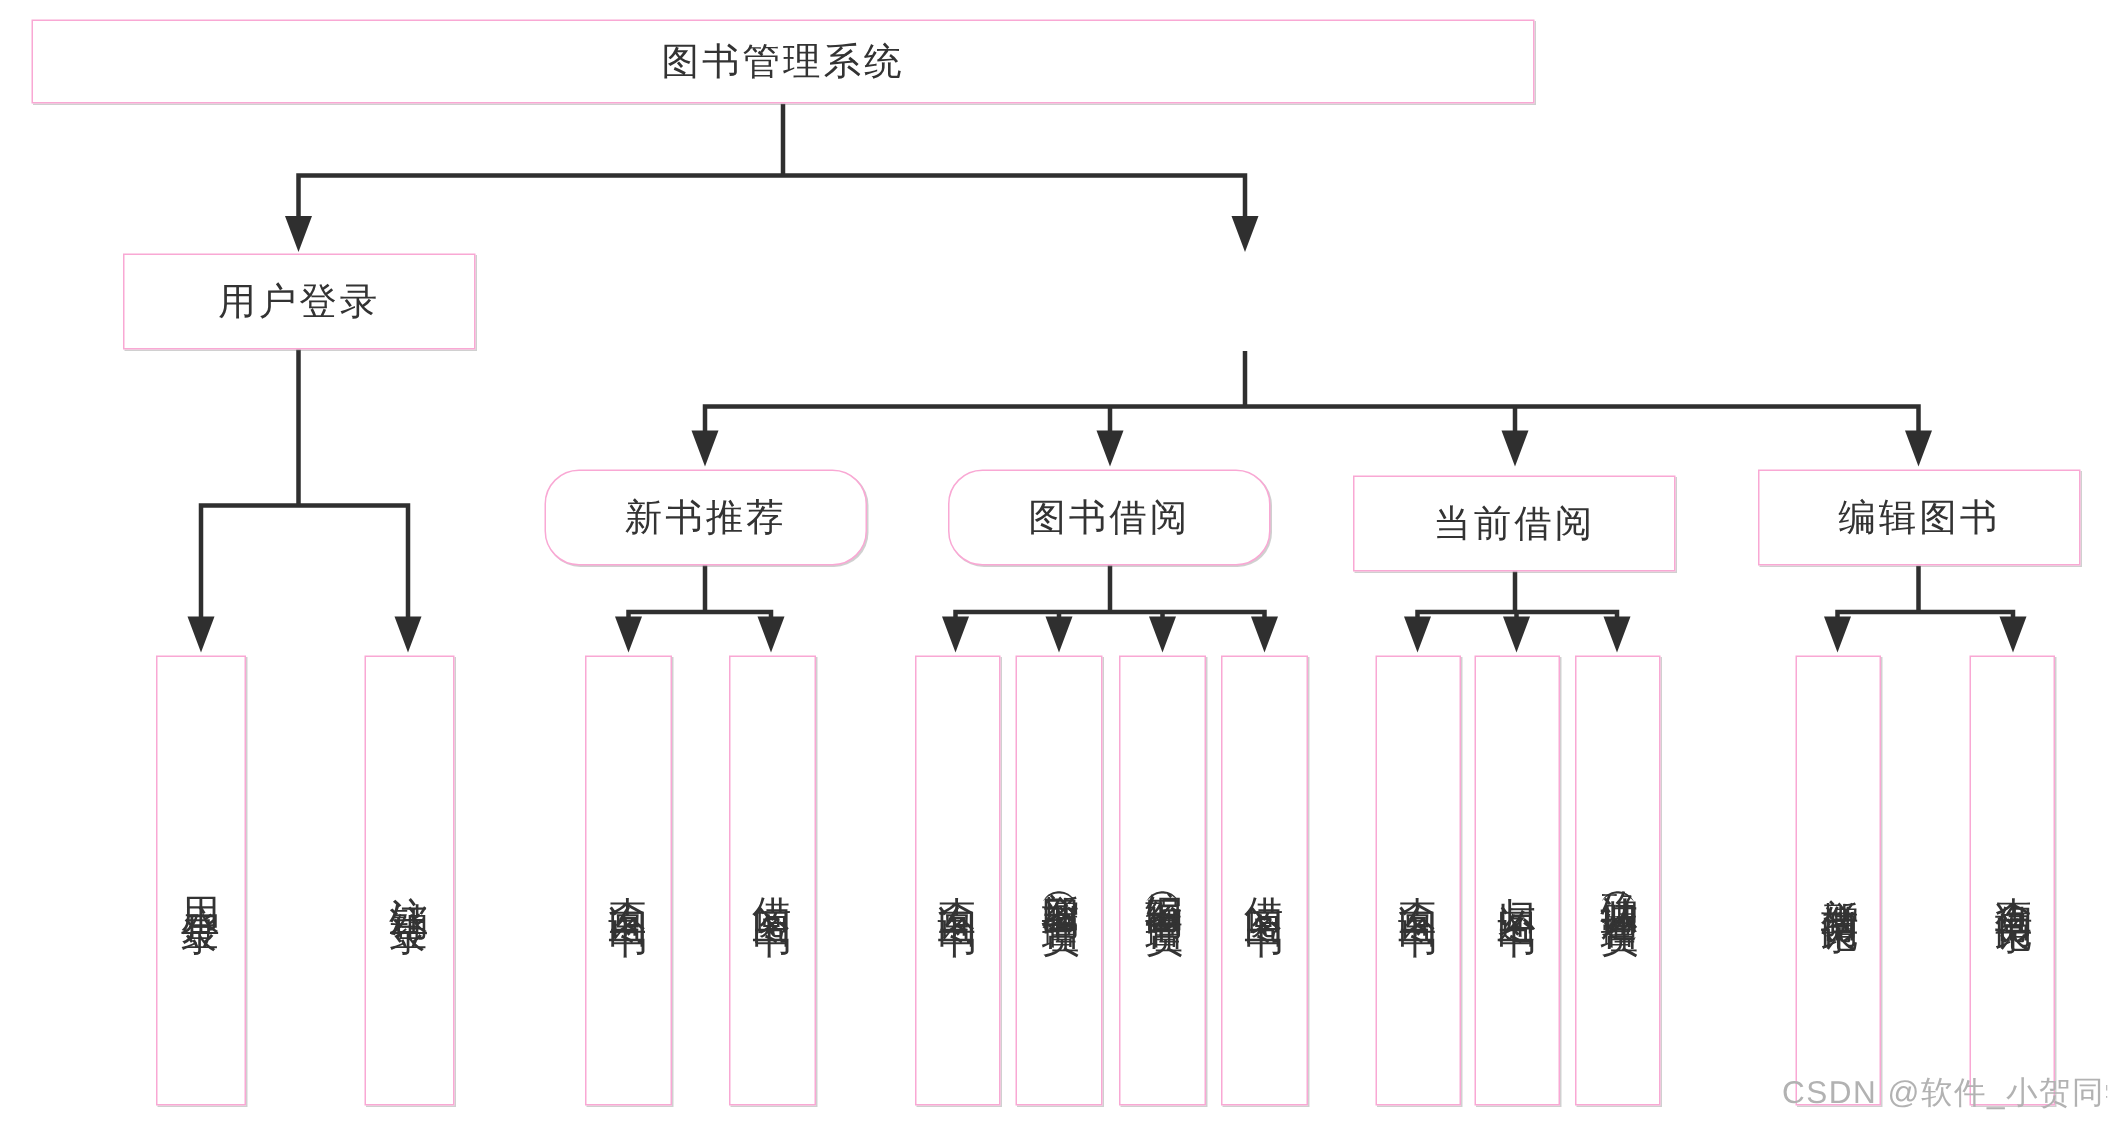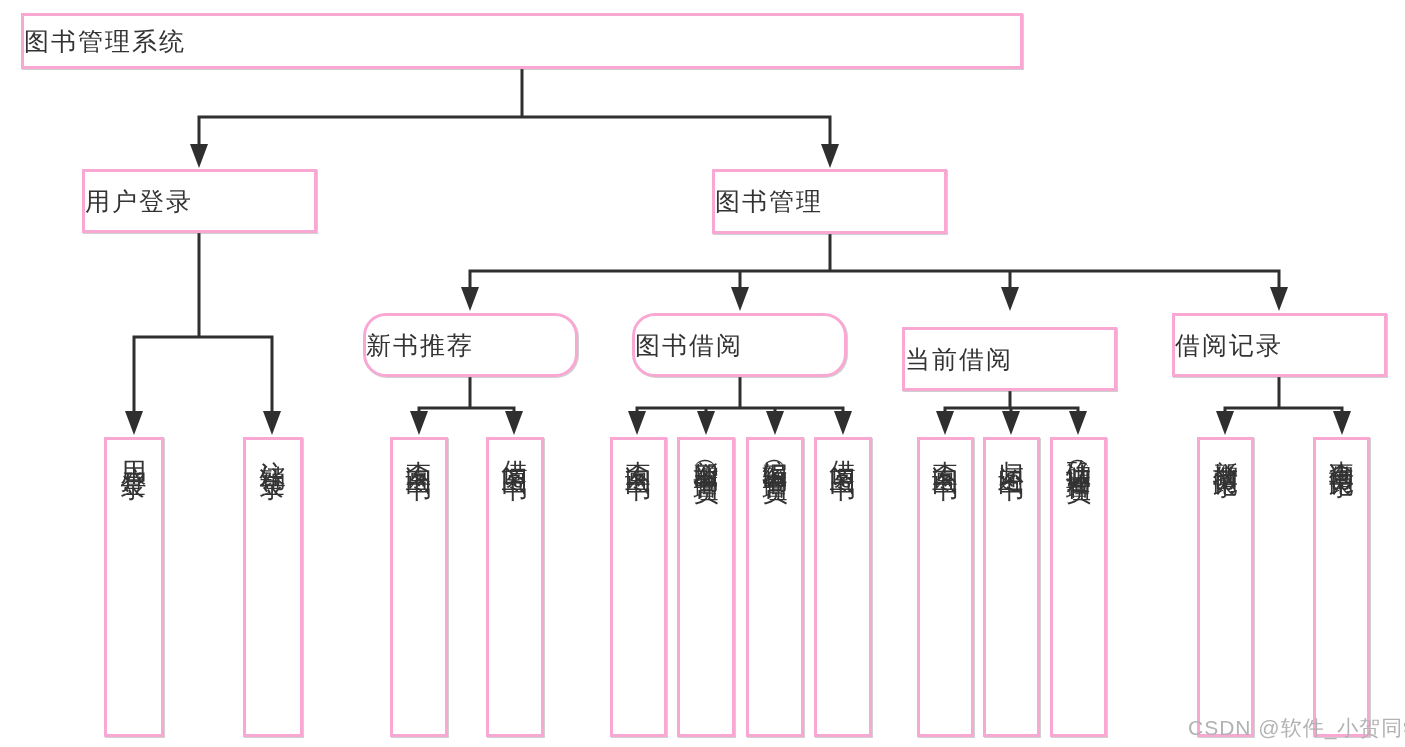--- a/index.html
+++ b/index.html
@@ -8,23 +8,24 @@
     width:1405px;height:747px;
     background:#ffffff;
     font-family:"Liberation Sans","DejaVu Sans",sans-serif;
     overflow:hidden;
   }
   svg.connectors{position:absolute;left:0;top:0;width:1405px;height:747px;z-index:1;}
   .node{
     position:absolute;
     box-sizing:border-box;
     background:#ffffff;
-    border:3px solid #f9a8d4;
+    border:1px solid #f9a8d4;
     display:flex;
     align-items:center;
+    justify-content:center;
     z-index:2;
     color:#333333;
     box-shadow:1px 1px 0 rgba(120,120,120,0.35);
   }
   .node.h{
     font-size:25px;
     letter-spacing:2px;
     line-height:1;
     white-space:nowrap;
   }
@@ -34,21 +35,21 @@
     font-size:26px;
     letter-spacing:5px;
     line-height:1;
   }
   .node.v.long{letter-spacing:3px;font-size:25px;}
   #root-box{left:21px;top:13px;width:1002px;height:56px;}
   #n-user-login{left:82px;top:169px;width:235px;height:64px;}
   #n-book-mgmt{left:712px;top:169px;width:235px;height:65px;}
   #n-new-books{left:363px;top:313px;width:215px;height:64px;border-radius:23px;}
   #n-book-borrow{left:632px;top:313px;width:215px;height:64px;border-radius:23px;}
-  #n-current-borrow{left:902px;top:327px;width:215px;height:64px;}
+  #n-current-borrow{left:902px;top:317px;width:215px;height:64px;}
   #n-borrow-records{left:1172px;top:313px;width:215px;height:64px;}
   .leaf{top:437px;height:300px;}
   #l-ul-login{left:104px;width:60px;}
   #l-ul-logout{left:243px;width:60px;}
   #l-nb-query{left:390px;width:58px;}
   #l-nb-borrow{left:486px;width:58px;}
   #l-bb-query{left:610px;width:57px;}
   #l-bb-add{left:677px;width:58px;}
   #l-bb-edit{left:746px;width:58px;}
   #l-bb-borrow{left:814px;width:58px;}
@@ -117,35 +118,32 @@
     </g>
   </svg>
 
   <div class="node h" id="root-box">
     <span>图书管理系统</span>
   </div>
 
   <div class="node h" id="n-user-login">
     <span>用户登录</span>
   </div>
-  <div class="node h" id="n-book-mgmt">
-    <span>图书管理</span>
-  </div>
 
   <div class="node h" id="n-new-books">
     <span>新书推荐</span>
   </div>
   <div class="node h" id="n-book-borrow">
     <span>图书借阅</span>
   </div>
   <div class="node h" id="n-current-borrow">
     <span>当前借阅</span>
   </div>
   <div class="node h" id="n-borrow-records">
-    <span>借阅记录</span>
+    <span>编辑图书</span>
   </div>
 
   <div class="node v leaf" id="l-ul-login">
     <span>用户登录</span>
   </div>
   <div class="node v leaf" id="l-ul-logout">
     <span>注销登录</span>
   </div>
 
   <div class="node v leaf" id="l-nb-query">

